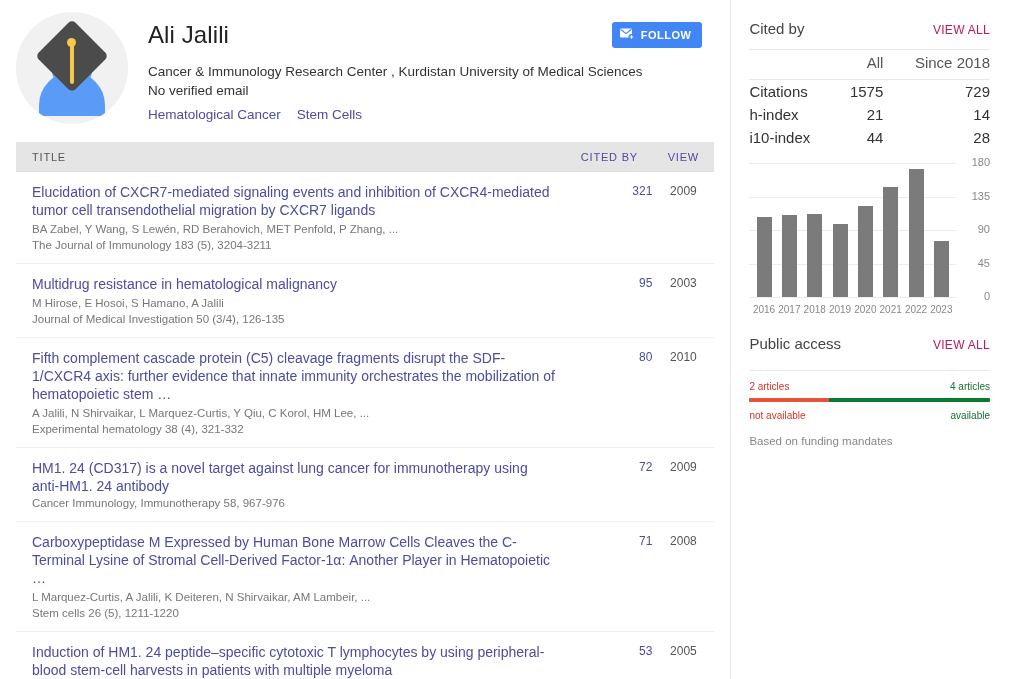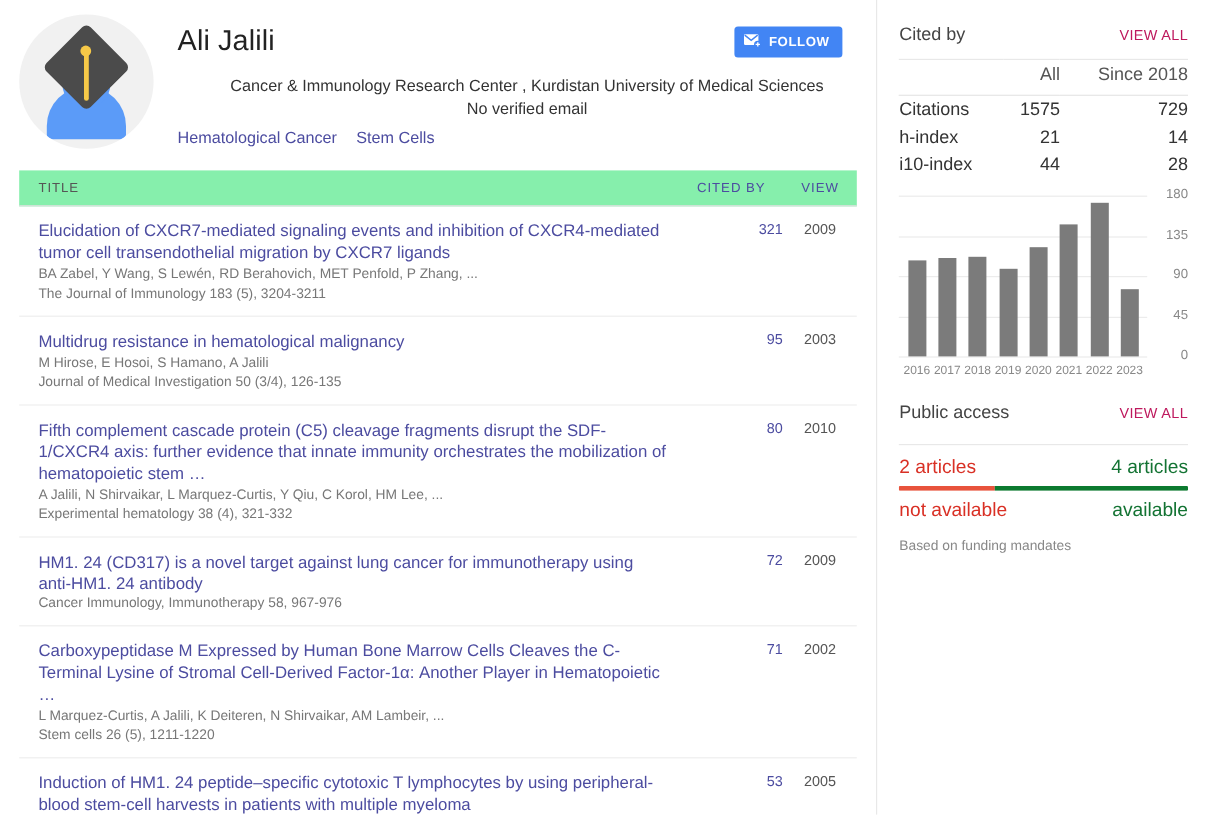--- a/index.html
+++ b/index.html
@@ -90,21 +90,20 @@
     font-weight: 400;
     color: #222;
     line-height: 30px;
     margin: 0 0 12px 0;
     letter-spacing: 0.1px;
   }
   .prof-line {
     font-size: 13.5px;
     color: #333;
     line-height: 19px;
-    text-align: center;
   }
   .prof-topics {
     margin-top: 7px;
     font-size: 13.5px;
   }
   .topic-link {
     color: #4c4ca0;
     text-decoration: none;
     margin-right: 16px;
     cursor: pointer;
@@ -127,21 +126,21 @@
     gap: 6px;
     cursor: pointer;
     font-family: "Liberation Sans", sans-serif;
   }
   .follow-icon { display: block; }
 
   
   .table-wrap { margin: 18px 16px 0 16px; }
   .tbl-head {
     display: flex;
-    background: #86efac;
+    background: #e5e5e5;
     border-bottom: 1px solid #e0e0e0;
     height: 30px;
     align-items: center;
     font-size: 11px;
     letter-spacing: 0.8px;
     color: #555;
   }
   .th-title { flex: 1; padding-left: 16px; }
   .th-cited {
     width: 86px; text-align: center;
@@ -284,21 +283,21 @@
     text-align: center;
     font-size: 10px;
     color: #888;
   }
 
   
   .pa-sep { border-top: 1px solid #e8e8e8; margin-top: 6px; }
   .pa-row {
     display: flex;
     justify-content: space-between;
-    font-size: 16px;
+    font-size: 10px;
     padding-top: 10px;
   }
   .pa-red { color: #d93025; cursor: pointer; }
   .pa-green { color: #137333; cursor: pointer; }
   .pa-bar {
     display: flex;
     height: 4px;
     margin: 6px 0 6px 0;
     border-radius: 1px;
     overflow: hidden;
@@ -394,21 +393,21 @@
             <div class="art-cited">72</div>
             <div class="art-year">2009</div>
           </div>
           <div class="art-row">
             <div class="art-main">
               <a class="art-title">Carboxypeptidase M Expressed by Human Bone Marrow Cells Cleaves the C-Terminal Lysine of Stromal Cell-Derived Factor-1α: Another Player in Hematopoietic …</a>
               <div class="art-authors">L Marquez-Curtis, A Jalili, K Deiteren, N Shirvaikar, AM Lambeir, ...</div>
               <div class="art-venue">Stem cells 26 (5), 1211-1220</div>
             </div>
             <div class="art-cited">71</div>
-            <div class="art-year">2002</div>
+            <div class="art-year">2008</div>
           </div>
           <div class="art-row">
             <div class="art-main">
               <a class="art-title">Induction of HM1. 24 peptide–specific cytotoxic T lymphocytes by using peripheral-blood stem-cell harvests in patients with multiple myeloma</a>
             </div>
             <div class="art-cited">53</div>
             <div class="art-year">2005</div>
           </div>
         </div>
     </div>

